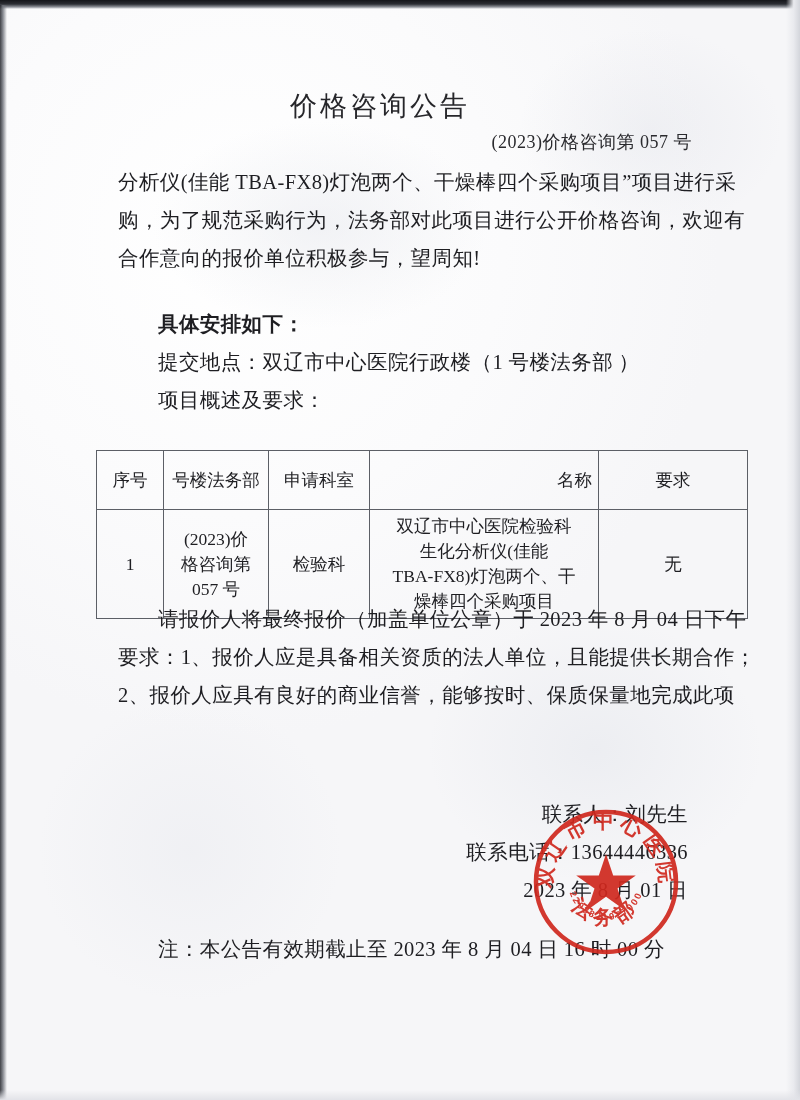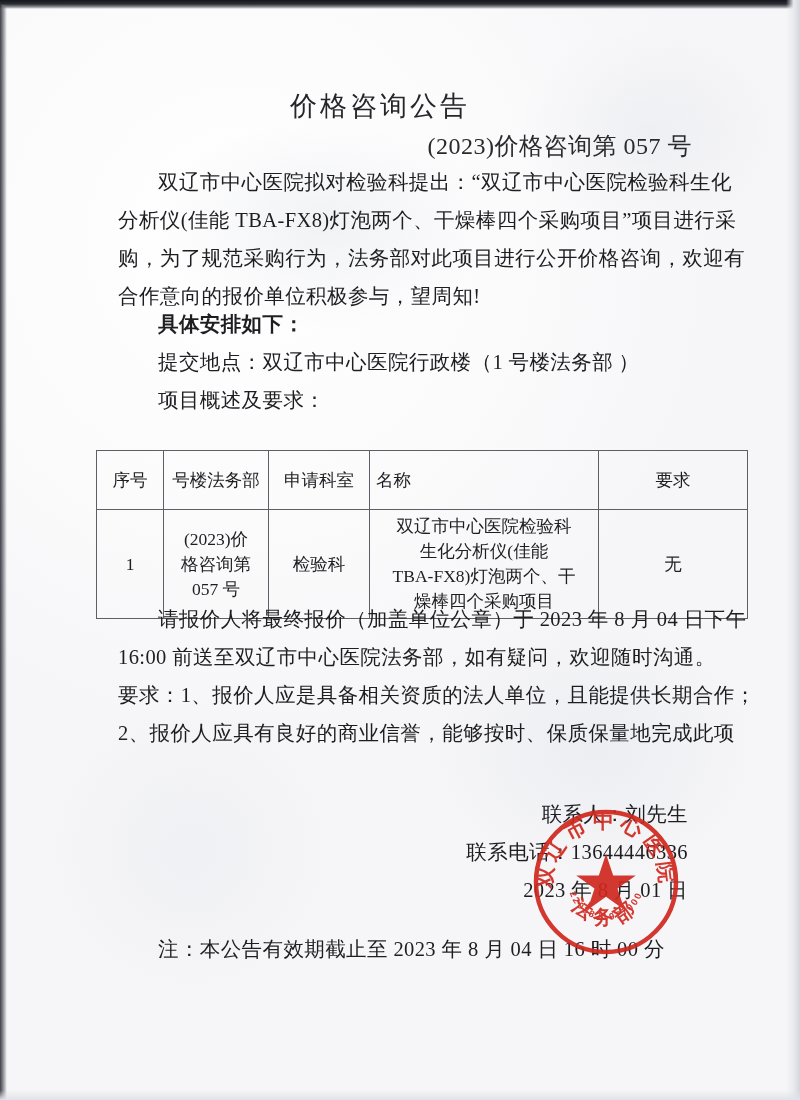--- a/index.html
+++ b/index.html
@@ -73,21 +73,21 @@
     left: 0; top: 88px;
     width: 760px;
     text-align: center;
     font-size: 27px;
     letter-spacing: 3px;
     color: #26262a;
   }
   .doc-number {
     position: absolute;
     right: 108px; top: 130px;
-    font-size: 24px;
+    font-size: 18px;
     letter-spacing: .5px;
     color: #2a2a2e;
   }
 
   .body-block {
     position: absolute;
     left: 118px;
     width: 578px;
   }
   .line {
@@ -174,61 +174,59 @@
   <div class="edge-left"></div>
   <div class="edge-right"></div>
   <div class="edge-bottom"></div>
 
   <div class="content">
 
     <div class="doc-title">价格咨询公告</div>
     <div class="doc-number">(2023)价格咨询第 057 号</div>
 
     <div class="body-block" id="para1">
-      <div class="line indent">双辽市中心医院拟对检验科提出：“双辽市中心医院检验科生化</div>
       <div class="line">分析仪(佳能 TBA-FX8)灯泡两个、干燥棒四个采购项目”项目进行采</div>
       <div class="line">购，为了规范采购行为，法务部对此项目进行公开价格咨询，欢迎有</div>
       <div class="line">合作意向的报价单位积极参与，望周知!</div>
     </div>
 
     <div class="body-block" id="para2">
       <div class="line indent b">具体安排如下：</div>
       <div class="line indent">提交地点：双辽市中心医院行政楼（1 号楼法务部 ）</div>
       <div class="line indent">项目概述及要求：</div>
     </div>
 
     <div class="tbl-wrap">
       <table class="main">
         <tbody>
           <tr class="head">
             <td class="c0">序号</td>
             <td class="c1">号楼法务部</td>
             <td class="c2">申请科室</td>
-            <td class="c3" style="text-align:left;padding-left:6px">名称</td>
+            <td class="c3" style="text-align:right;padding-left:6px">名称</td>
             <td class="c4">要求</td>
           </tr>
           <tr class="row">
             <td class="c0">1</td>
             <td class="c1" style="white-space: pre-line;">(2023)价
 格咨询第
 057 号</td>
             <td class="c2">检验科</td>
             <td class="c3" style="white-space: pre-line;">双辽市中心医院检验科
 生化分析仪(佳能
 TBA-FX8)灯泡两个、干
 燥棒四个采购项目</td>
             <td class="c4">无</td>
           </tr>
         </tbody>
       </table>
     </div>
 
     <div class="body-block" id="para3">
       <div class="line indent">请报价人将最终报价（加盖单位公章）于 2023 年 8 月 04 日下午</div>
-      <div class="line">16:00 前送至双辽市中心医院法务部，如有疑问，欢迎随时沟通。</div>
       <div class="line">要求：1、报价人应是具备相关资质的法人单位，且能提供长期合作；</div>
       <div class="line">2、报价人应具有良好的商业信誉，能够按时、保质保量地完成此项</div>
     </div>
 
     <div class="sign-block" id="signs">
       <div class="sign-line">联系人：刘先生</div>
       <div class="sign-line">联系电话：13644446336</div>
       <div class="sign-line">2023 年 8 月 01 日</div>
     </div>
 

